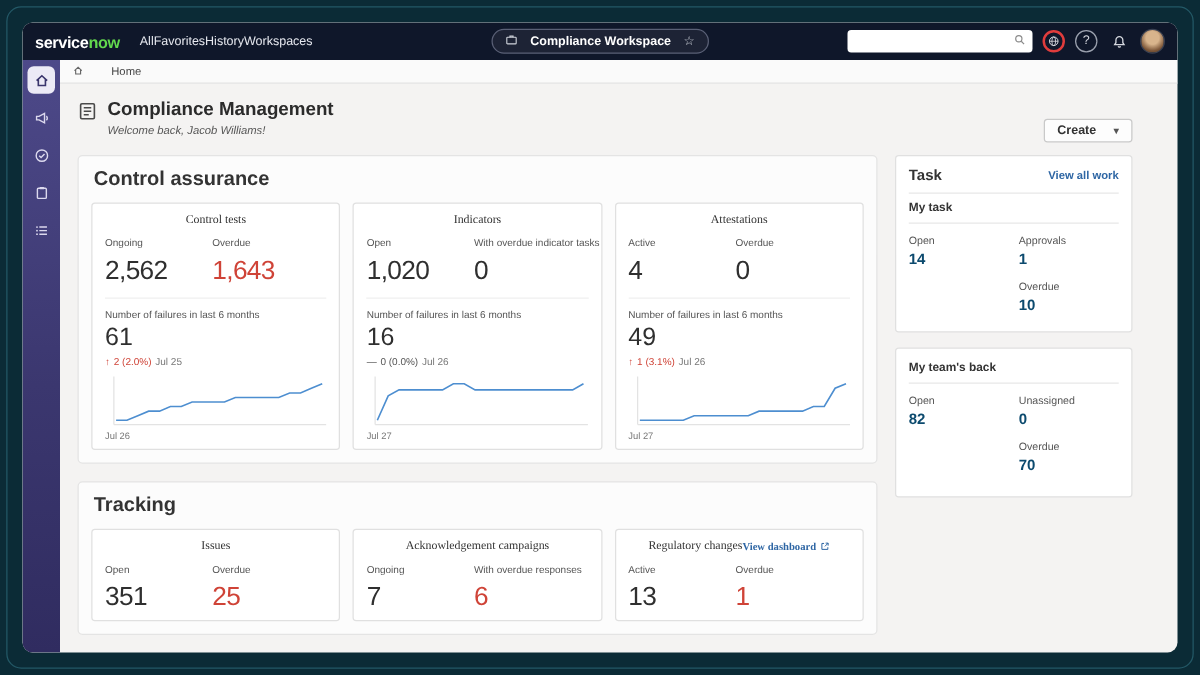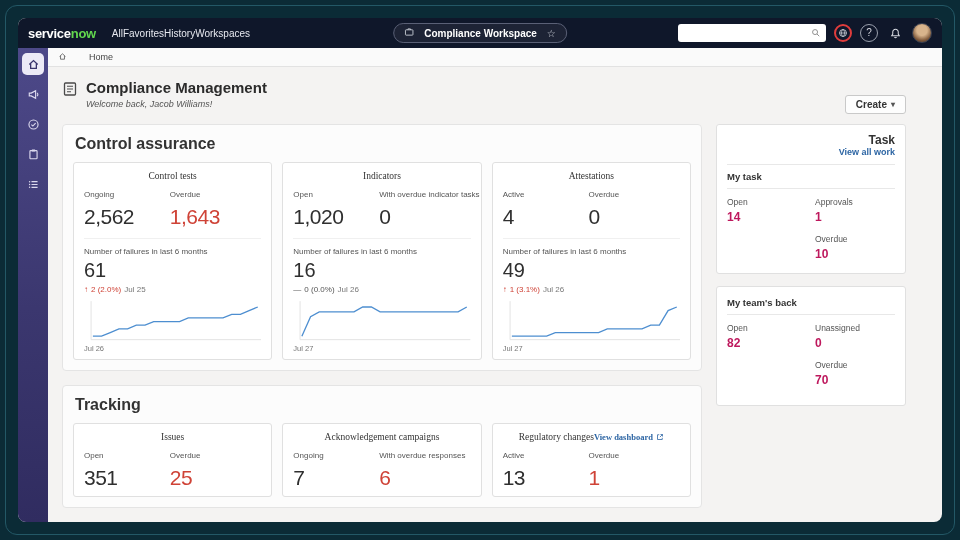--- a/index.html
+++ b/index.html
@@ -46,21 +46,21 @@
   .main-wrap { flex:1; display:flex; flex-direction:column; min-width:0; }
   .breadcrumb { flex:0 0 19px; background:#fafafa; border-bottom:1px solid #e2e2e2;
     display:flex; align-items:center; gap:22px; padding:0 10px; font-size:9px; color:#444; }
 
   .content { flex:1; overflow:hidden; padding:6px 36px 0 14px; }
   .page-header { display:flex; align-items:flex-start; gap:8px; padding:6px 0 10px; }
   .page-title { font-size:15px; font-weight:700; color:#2b2b2b; }
   .page-sub { font-size:9px; color:#555; font-style:italic; margin-top:3px; }
   .create-btn { margin-left:auto; margin-top:16px; font-size:10px; font-weight:700; color:#333;
     background:#fdfdfd; border:1px solid #c9c9c9; border-radius:3px; padding:3px 10px;
-    display:flex; align-items:center; gap:4px; cursor:pointer; }
+    display:flex; align-items:center; gap:14px; cursor:pointer; }
   .create-btn .caret { font-size:8px; color:#555; }
 
   .columns { display:flex; gap:14px; align-items:flex-start; }
   .left-col { flex:1; min-width:0; display:flex; flex-direction:column; gap:14px; }
   .right-col { flex:0 0 190px; width:190px; display:flex; flex-direction:column; gap:12px; }
 
   .section { background:#fcfcfc; border:1px solid #e4e4e4; border-radius:4px; padding:8px 10px 10px; }
   .section-title { font-size:16px; font-weight:700; color:#333; margin:2px 0 9px 2px; }
   .cards3 { display:grid; grid-template-columns:1fr 1fr 1fr; gap:10px; }
 
@@ -79,29 +79,29 @@
   .failures-value { font-size:20px; color:#2f2f2f; margin-top:3px; }
   .trend { display:flex; align-items:center; gap:3px; font-size:8px; margin-top:3px; }
   .trend.red .t-ico, .trend.red .t-txt { color:#cf4337; }
   .trend.neutral .t-ico, .trend.neutral .t-txt { color:#555; }
   .t-date { color:#777; }
   .spark { height:42px; margin-top:6px; }
   .axis-label { font-size:7.5px; color:#777; margin-top:2px; }
 
   
   .rail-card { background:#fff; border:1px solid #e0e0e0; border-radius:3px; padding:8px 10px; }
-  .rail-head { display:flex; justify-content:space-between; align-items:flex-end; padding-bottom:7px;flex-direction:column; }
+  .rail-head { display:flex; justify-content:space-between; align-items:center; padding-bottom:7px; }
   .rail-title { font-size:12px; font-weight:700; color:#333; }
   .rail-link { font-size:9px; color:#2e66a4; font-weight:700; cursor:pointer; }
   .rail-sub { font-size:9.5px; font-weight:700; color:#333; border-top:1px solid #e8e8e8;
     border-bottom:1px solid #e8e8e8; padding:6px 0; }
   .rail-sub.solo { border-top:none; padding-top:2px; }
   .task-grid { display:grid; grid-template-columns:1fr 1fr; gap:10px 8px; padding-top:8px; padding-bottom:4px; }
   .task-cell .lbl { font-size:8.5px; color:#555; }
-  .task-cell .val { font-size:12px; font-weight:700; color:#be185d; margin-top:3px; }
+  .task-cell .val { font-size:12px; font-weight:700; color:#0c4a6e; margin-top:3px; }
   .task-cell.col2 { grid-column:2; }
   .rail-card.task { min-height:142px; }
   .rail-card.team { min-height:120px; }
 </style>
 </head>
 <body>
 
 <div class="frame"></div>
 <div class="frame-border"></div>
 

